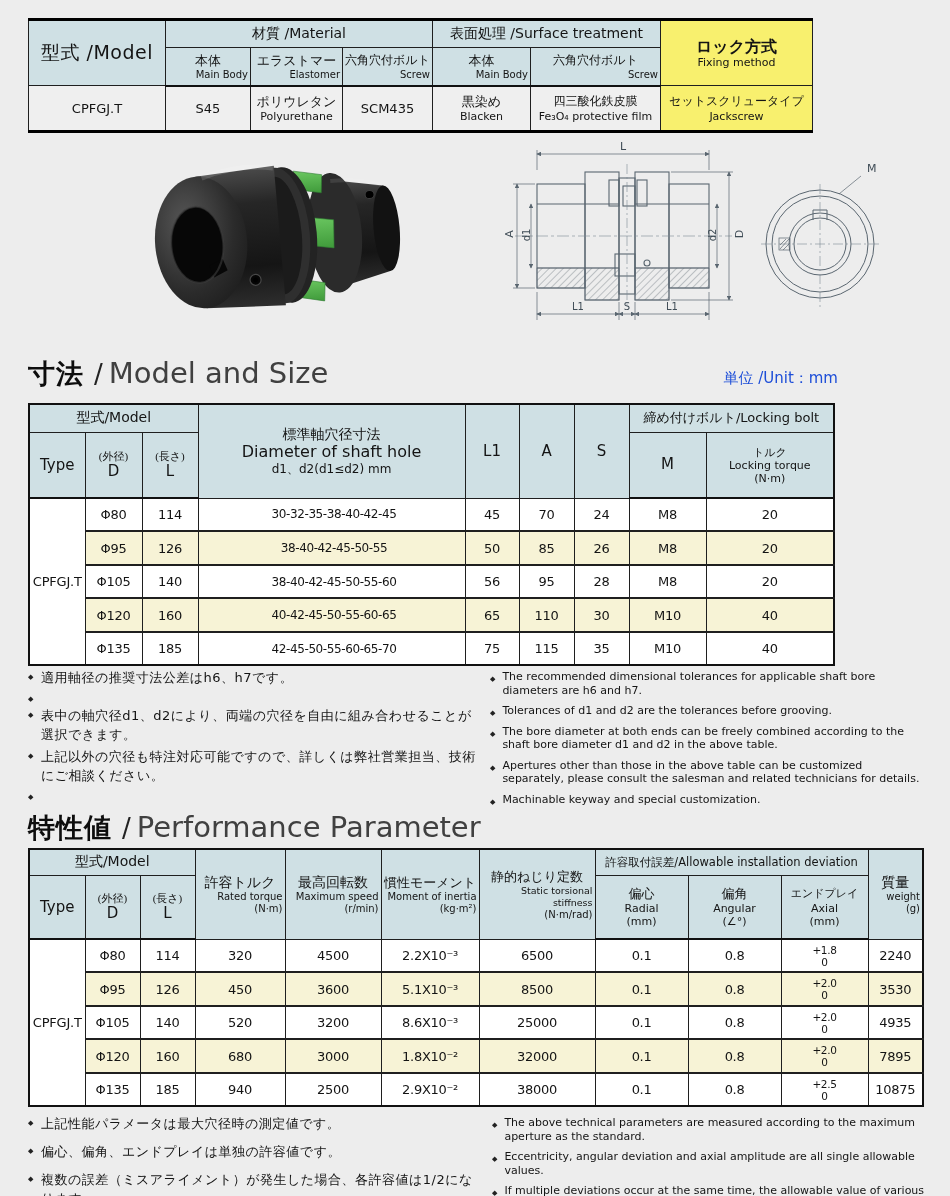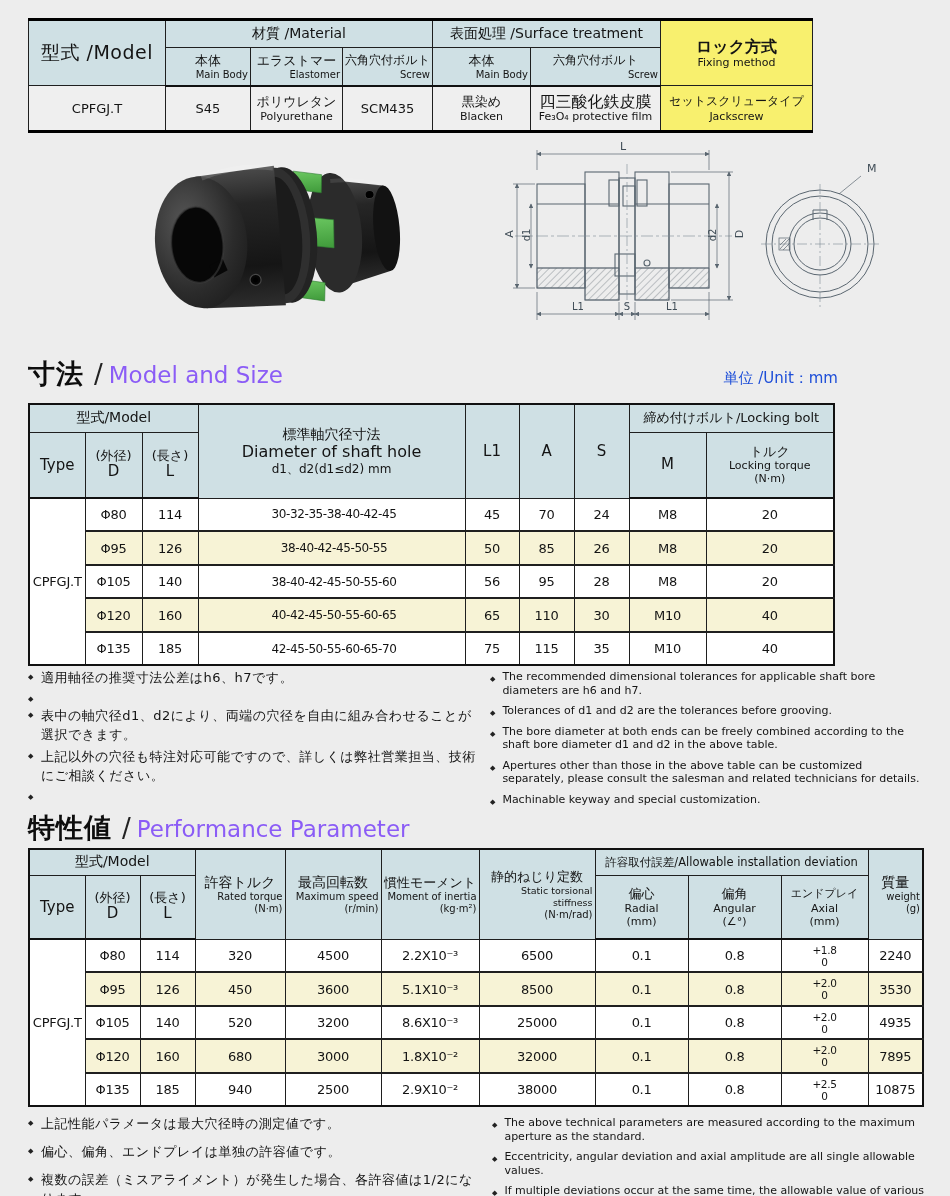--- a/index.html
+++ b/index.html
@@ -27,30 +27,30 @@
   .spec td { background:#efefef; }
   .spec tr.s2 th { border-bottom:2px solid #111; }
   .yellow { background:#f8f06e !important; }
   .spec .big { font-size:19px; letter-spacing:0.5px; }
   .spec .grp { font-size:14px; }
 
   .jp  { font-size:13px; line-height:17px; }
   .jpb { font-size:16px; line-height:19px; font-weight:bold; }
   .en  { font-size:10px; line-height:12px;text-align:right; }
   .en2 { font-size:11px; line-height:13px; }
-  .cap { font-size:13px; line-height:14px; }
+  .cap { font-size:11px; line-height:14px;font-family:Liberation Serif, serif; }
   .dl  { font-size:15px; line-height:17px; }
   .num { font-size:13px; letter-spacing:-0.3px; }
   .bores { text-align:left; padding-left:7px !important; font-size:12px; letter-spacing:-0.4px; }
 
   
   .sechead { position:absolute; left:28px; display:flex; align-items:baseline; width:810px; }
   .sh-jp  { font-size:27px; font-weight:bold; letter-spacing:1px; color:#0d0d0d; }
   .sh-sep { font-size:26px; font-weight:normal; margin:0 6px 0 10px; color:#222; }
-  .sh-en  { font-size:23px; color:#8b5cf6; }
+  .sh-en  { font-size:29px; color:#404040; }
   .sh-unit{ margin-left:auto; font-size:15px; color:#1d4ed8; }
 
   
   .note { display:flex; gap:7px; margin-bottom:3px; align-items:flex-start; }
   .blt  { font-size:7px; line-height:1; margin-top:6px; flex:0 0 auto; color:#222; }
   .njp .note { font-size:13px; line-height:19px; letter-spacing:0.5px; }
   .nen .note { font-size:11px; line-height:13.5px; margin-bottom:7px; }
 
   
   .axial { display:flex; flex-direction:column; align-items:center; font-size:10.5px; line-height:12px; letter-spacing:-0.3px; }
@@ -110,21 +110,21 @@
       <td>
             <div class="jp">ポリウレタン</div>
             <div class="en2">Polyurethane</div>
           </td>
       <td style="font-size:13px;">SCM435</td>
       <td>
             <div class="jp">黒染め</div>
             <div class="en2">Blacken</div>
           </td>
       <td>
-            <div class="jp" style="font-size:16px;">四三酸化鉄皮膜</div>
+            <div class="jp" style="font-size:12px;">四三酸化鉄皮膜</div>
             <div class="en2">Fe₃O₄ protective film</div>
           </td>
       <td class="yellow">
             <div class="jp" style="font-size:12px;">セットスクリュータイプ</div>
             <div class="en2">Jackscrew</div>
           </td>
     </tr>
   </tbody>
     </table>
 

